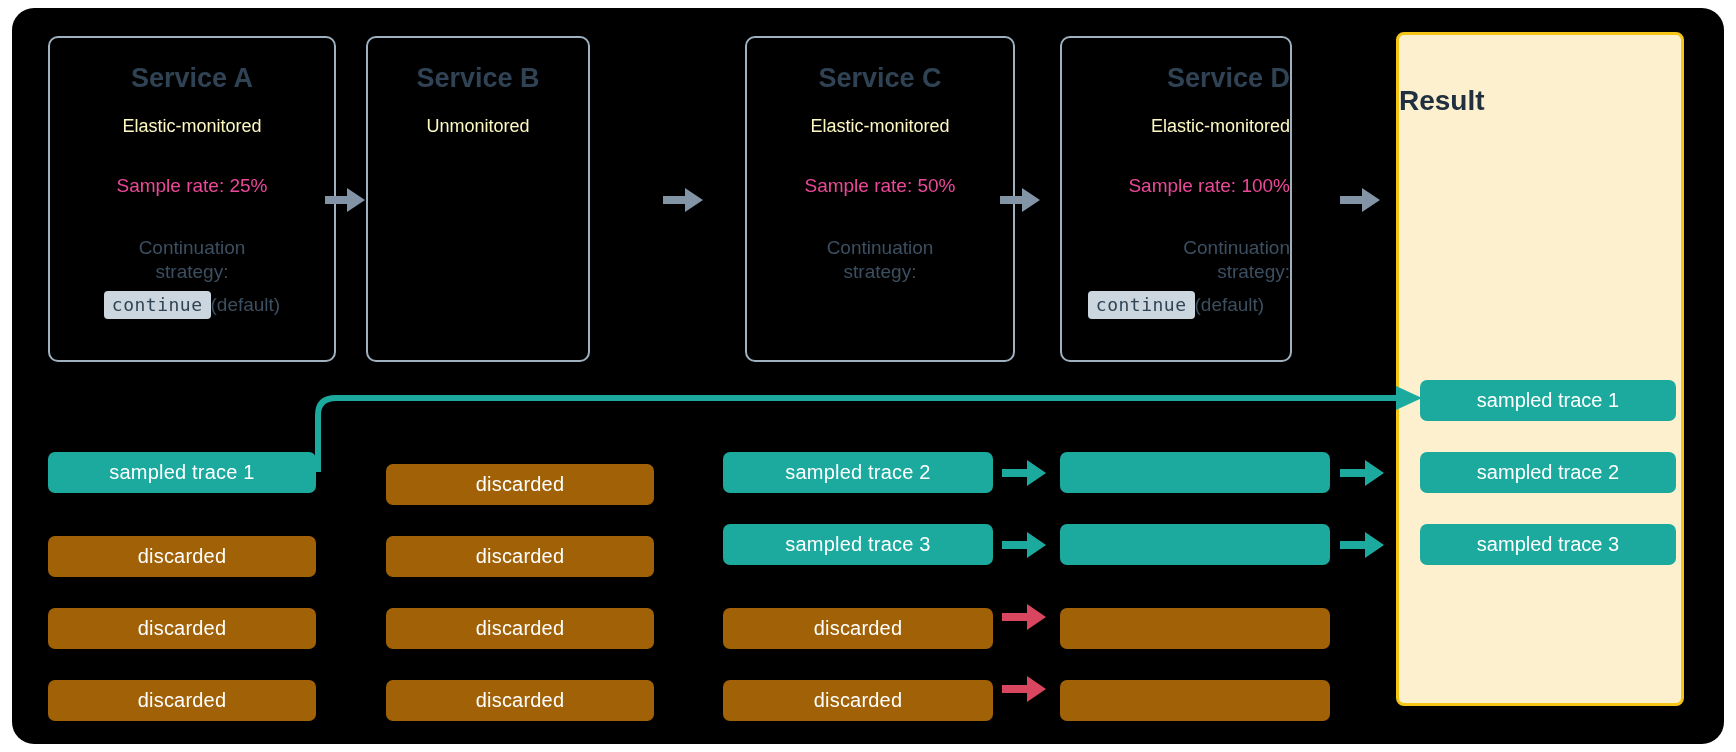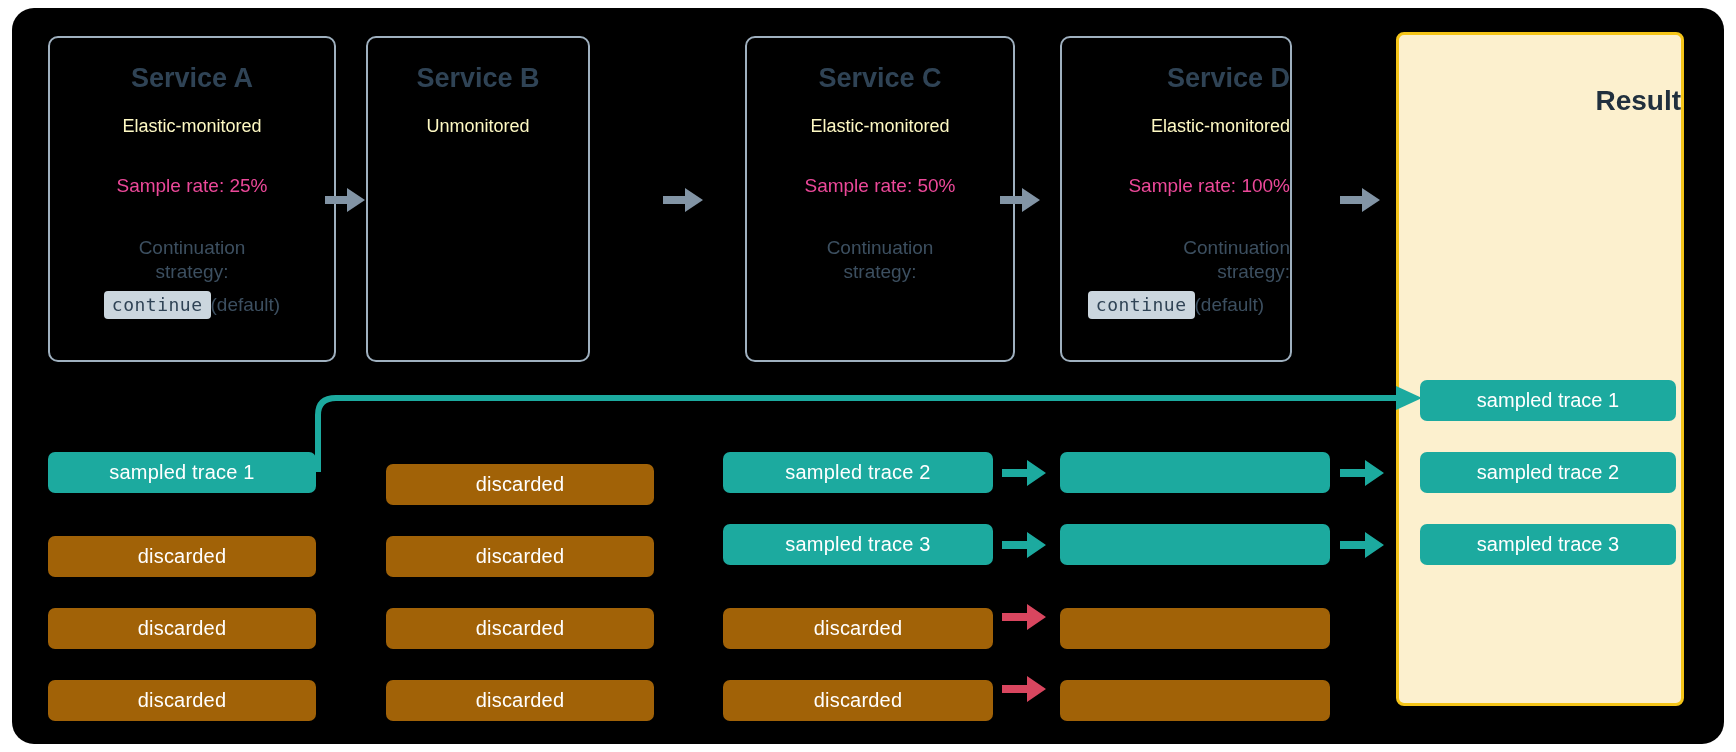--- a/index.html
+++ b/index.html
@@ -92,21 +92,21 @@
     left: 1396px;
     top: 32px;
     width: 288px;
     height: 674px;
     background: #FCF0CE;
     border: 3px solid #F5C518;
     border-radius: 8px;
     box-sizing: border-box;
   }
   #result-title {
-    text-align: right;
+    text-align: left;
     font-size: 28px;
     font-weight: bold;
     color: #21303E;
     margin-top: 50px;
   }
 
   
   .gray-arrow {
     position: absolute;
     top: 188px;

